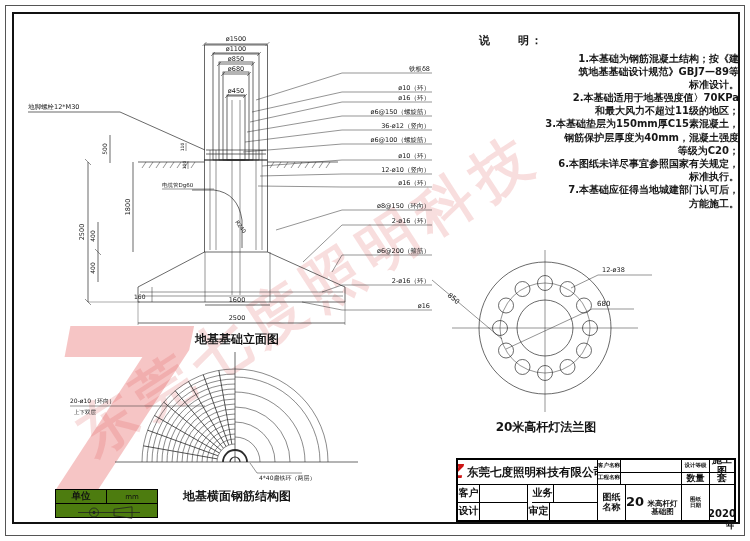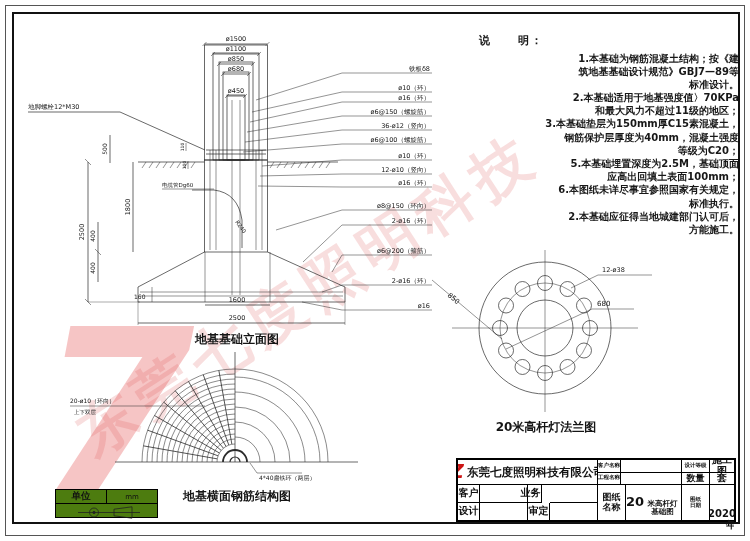--- a/index.html
+++ b/index.html
@@ -279,45 +279,43 @@
   <div class="notes">
     <p class="ntitle">说　　明：</p>
     <p class="nitem">1.本基础为钢筋混凝土结构；按《建
 筑地基基础设计规范》GBJ7—89等
 标准设计。</p>
     <p class="nitem ind">2.本基础适用于地基强度值〉70KPa
 和最大风力不超过11级的地区；</p>
     <p class="nitem ind">3.本基础垫层为150mm厚C15素混凝土，
 钢筋保护层厚度为40mm，混凝土强度
 等级为C20；</p>
-    <p class="nitem ind">5.本基础埋置深度为2.5M，基础顶面
-应高出回填土表面100mm；</p>
     <p class="nitem ind">6.本图纸未详尽事宜参照国家有关规定，
 标准执行。</p>
-    <p class="nitem ind">2.本基础应征得当地城建部门认可后，
+    <p class="nitem ind">7.本基础应征得当地城建部门认可后，
 方能施工。</p>
   </div>
 
   <div class="tb">
     <div class="cell" style="left:0;top:0;width:140px;height:25px;">
       <span class="logo">Z</span>
       <span class="cmp">东莞七度照明科技有限公司</span>
     </div>
     <div class="cell sm" style="left:140px;top:0;width:23px;height:12.5px;">客户名称</div>
     <div class="cell sm" style="left:140px;top:12.5px;width:23px;height:12.5px;">工程名称</div>
     <div class="cell" style="left:163px;top:0;width:61px;height:12.5px;"></div>
     <div class="cell" style="left:163px;top:12.5px;width:61px;height:12.5px;"></div>
     <div class="cell sm" style="left:224px;top:0;width:28px;height:12.5px;">设计等级</div>
     <div class="cell md nor" style="left:252px;top:0;width:24px;height:12.5px;">施工图</div>
     <div class="cell bd" style="left:224px;top:12.5px;width:28px;height:12.5px;">数量</div>
     <div class="cell md nor" style="left:252px;top:12.5px;width:24px;height:12.5px;">套</div>
 
     <div class="cell md" style="left:0;top:25px;width:22px;height:17.5px;">客户</div>
     <div class="cell" style="left:22px;top:25px;width:48px;height:17.5px;"></div>
-    <div class="cell md" style="left:62px;top:25px;width:22px;height:17.5px;text-align:center;">业务</div>
+    <div class="cell md" style="left:74px;top:25px;width:22px;height:17.5px;text-align:center;">业务</div>
     <div class="cell" style="left:92px;top:25px;width:48px;height:17.5px;"></div>
     <div class="cell md nob" style="left:0;top:42.5px;width:22px;height:17.5px;">设计</div>
     <div class="cell nob" style="left:22px;top:42.5px;width:48px;height:17.5px;"></div>
     <div class="cell md nob" style="left:70px;top:42.5px;width:22px;height:17.5px;">审定</div>
     <div class="cell nob" style="left:92px;top:42.5px;width:48px;height:17.5px;"></div>
 
     <div class="cell bd nob" style="left:140px;top:25px;width:28px;height:35px;padding:0 4px;">图纸名称</div>
     <div class="cell nob" style="left:168px;top:25px;width:56px;height:35px;align-items:baseline;padding-top:10px;">
       <span class="dn-num">20</span>
       <span class="dn-rest">米高杆灯基础图</span>

